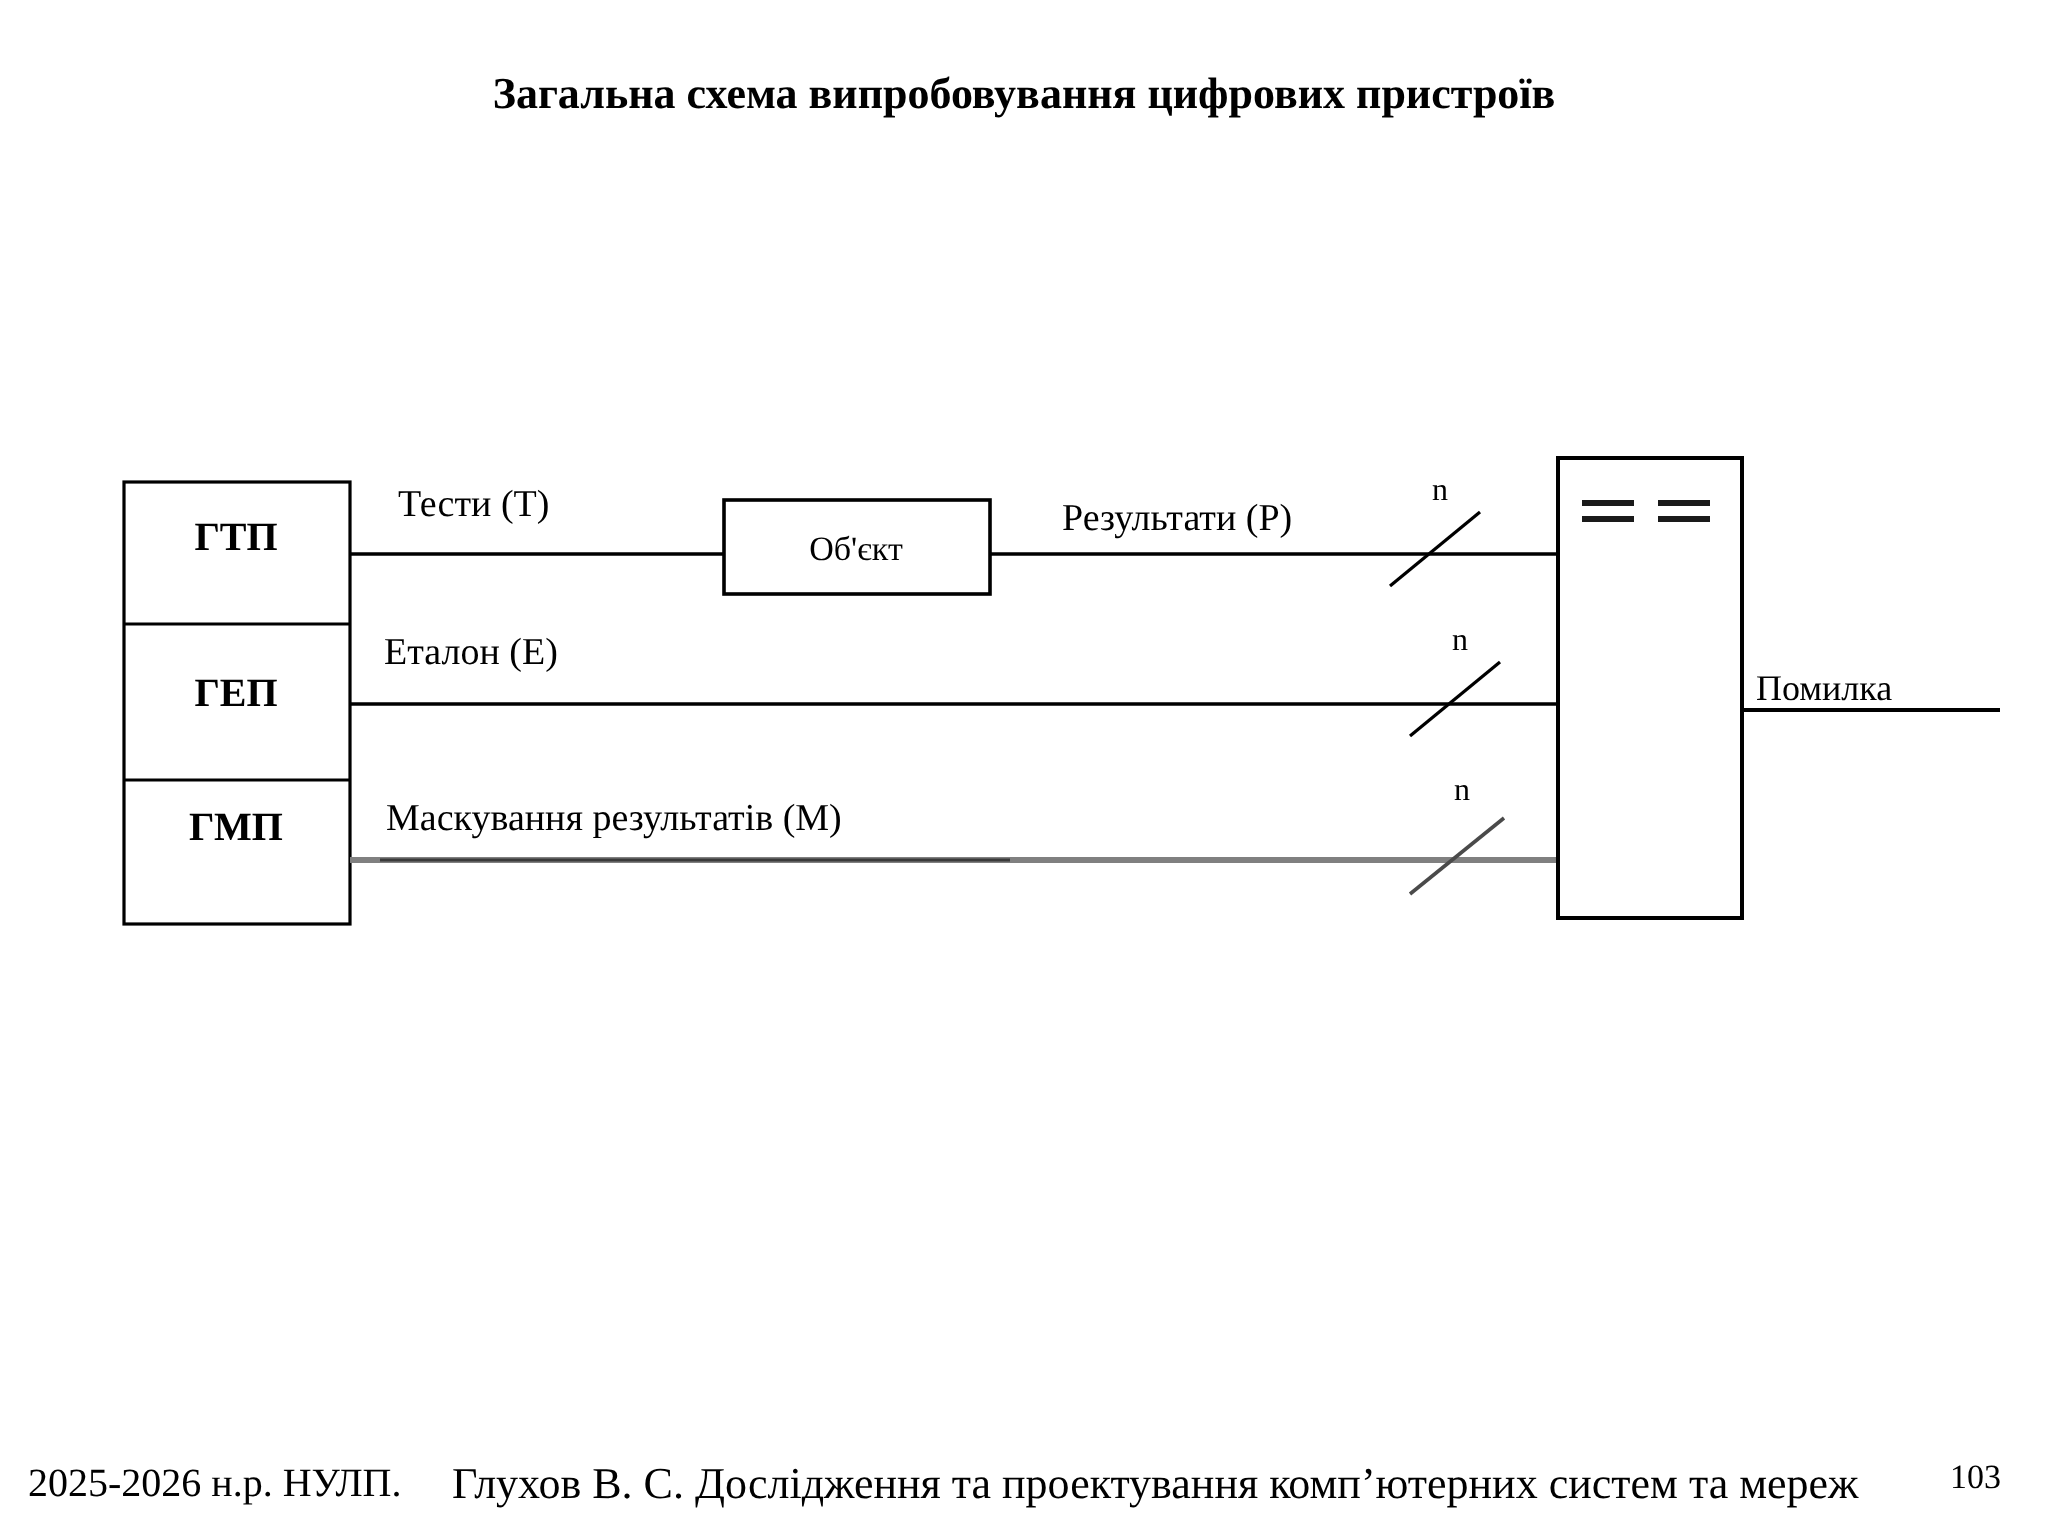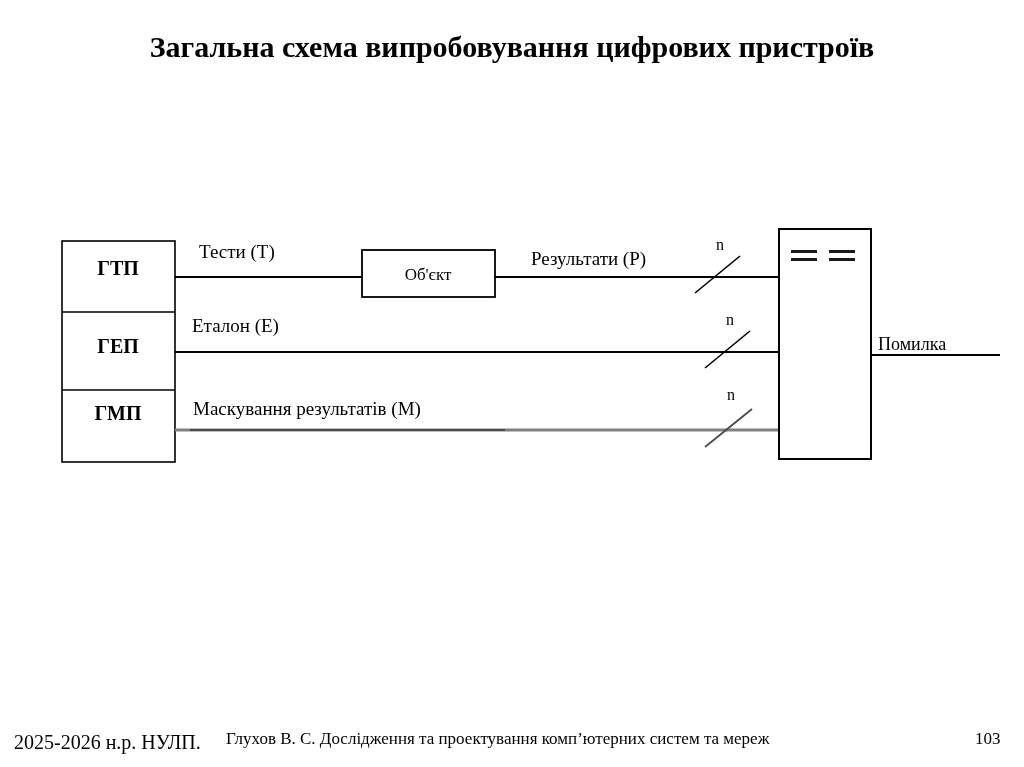--- a/index.html
+++ b/index.html
@@ -25,21 +25,21 @@
 
   
   #slide-title {
     position: absolute;
     left: 0;
     top: 28px;
     width: 1024px;
     text-align: center;
     font-family: "Liberation Serif", serif;
     font-weight: bold;
-    font-size: 30px;
+    font-size: 22px;
     line-height: 38px;
     letter-spacing: 0px;
     color: #000000;
     white-space: nowrap;
   }
 
   
   #diagram {
     position: absolute;
     left: 0;
@@ -94,21 +94,21 @@
     font-family: "Liberation Serif", serif;
     font-size: 20px;
     color: #000000;
     white-space: nowrap;
   }
   #footer-center {
     position: absolute;
     left: 226px;
     top: 3px;
     font-family: "Liberation Serif", serif;
-    font-size: 17px;
+    font-size: 22px;
     color: #000000;
     white-space: nowrap;
   }
   #footer-page {
     position: absolute;
     left: 975px;
     top: 3px;
     font-family: "Liberation Serif", serif;
     font-size: 17px;
     color: #000000;

